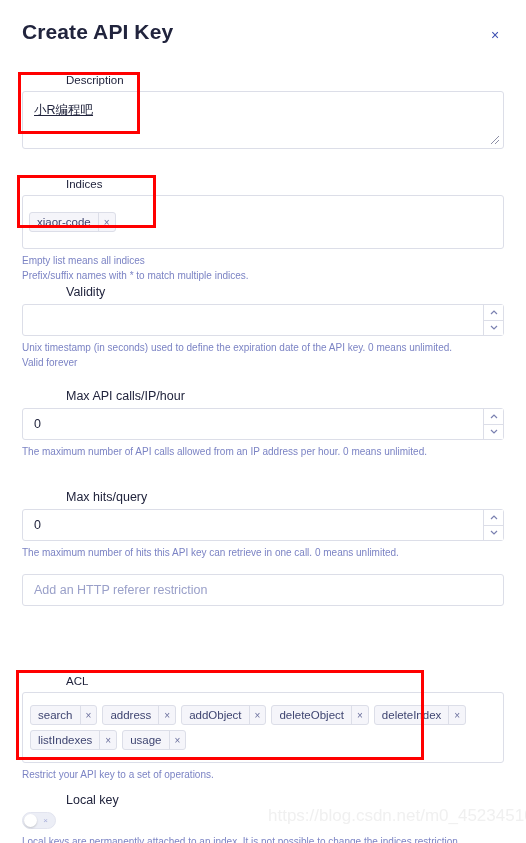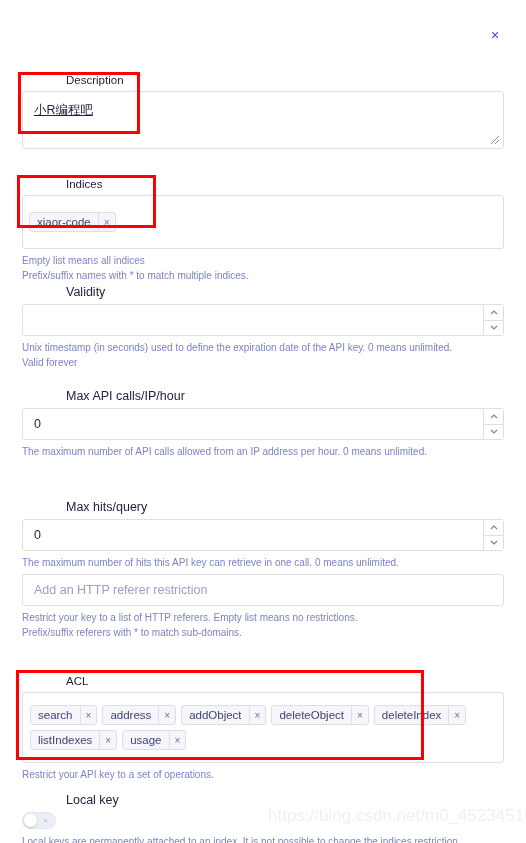--- a/index.html
+++ b/index.html
@@ -228,20 +228,21 @@
 
   
   .abs { position: absolute; left: 22px; right: 22px; }
 </style>
 </head>
 <body>
 
 <div class="dialog">
 
   <div class="dialog-header">
+    <div class="dialog-title">Create API Key</div>
     <button class="close-btn">×</button>
   </div>
 
   <div class="abs" style="top:74px;">
     <label class="field-label">Description</label>
     <div style="position:relative;">
       <textarea class="control" placeholder="" style="">小R编程吧</textarea>
       <svg class="resize-grip" style="right:4px;bottom:4px;position:absolute;" viewBox="0 0 10 10">
         <path d="M9 1 L1 9 M9 5 L5 9" stroke="#8d8fa6" stroke-width="1" fill="none"></path>
       </svg>
@@ -300,21 +301,21 @@
               <path d="M1 1 L4 4 L7 1" stroke="#7a80b0" stroke-width="1.2" fill="none"></path>
             </svg>
         </span>
       </span>
     </div>
     <div class="helper">
       <div>The maximum number of API calls allowed from an IP address per hour. 0 means unlimited.</div>
     </div>
   </div>
 
-  <div class="abs" style="top:500px;">
+  <div class="abs" style="top:490px;">
     <label class="field-label big">Max hits/query</label>
     <div class="num-wrap">
       <input value="0" style="">
       <span class="spinner">
         <span class="spin-btn">
           <svg width="8" height="5" viewBox="0 0 8 5">
               <path d="M1 4 L4 1 L7 4" stroke="#7a80b0" stroke-width="1.2" fill="none"></path>
             </svg>
         </span>
         <span class="spin-btn">
@@ -325,24 +326,20 @@
       </span>
     </div>
     <div class="helper">
       <div>The maximum number of hits this API key can retrieve in one call. 0 means unlimited.</div>
     </div>
   </div>
 
   <div class="abs" style="top:574px;">
     <div class="control text-input">
       <span class="placeholder">Add an HTTP referer restriction</span>
-    </div>
-    <div class="helper">
-      <div>Restrict your key to a list of HTTP referers. Empty list means no restrictions.</div>
-      <div>Prefix/suffix referers with * to match sub-domains.</div>
     </div>
   </div>
 
   <div class="abs" style="top:675px;">
     <label class="field-label">ACL</label>
     <div class="control tag-box" style="padding:12px 7px;">
       <span class="tag">
         <span class="tag-text">search</span>
         <span class="tag-x">×</span>
       </span>

